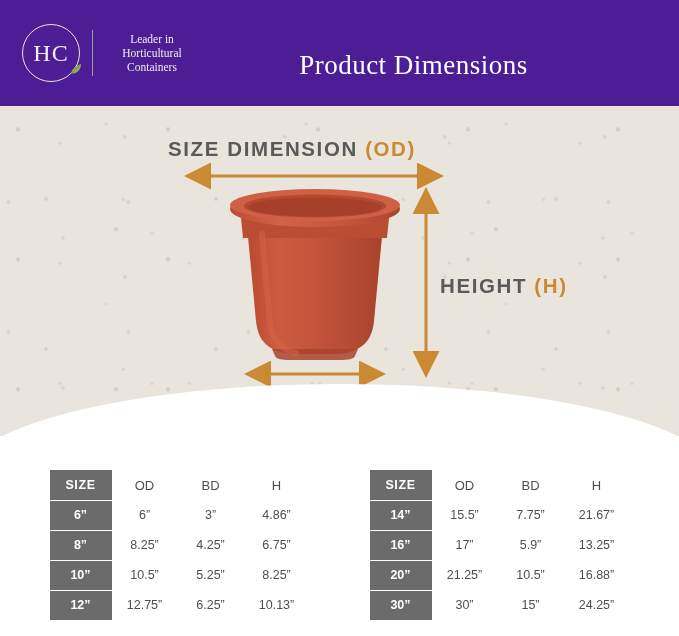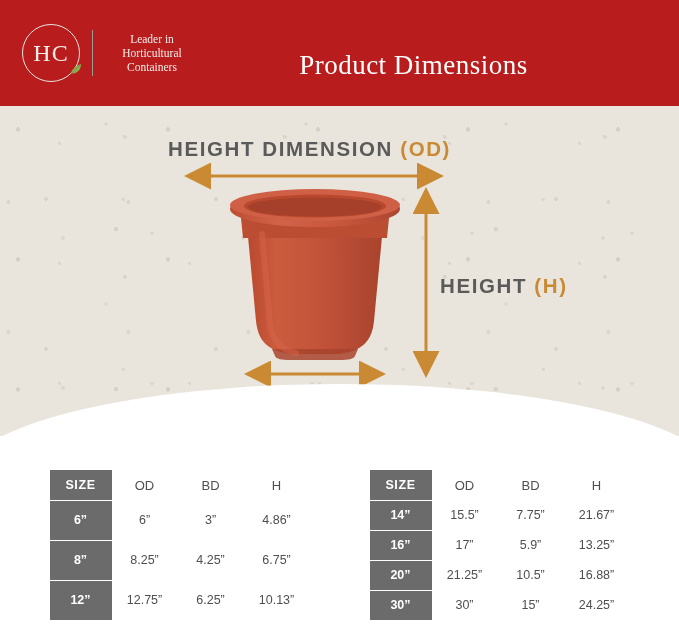--- a/index.html
+++ b/index.html
@@ -15,21 +15,21 @@
     position: relative;
     overflow: hidden;
   }
 
   
   .header {
     position: absolute;
     top: 0; left: 0;
     width: 679px;
     height: 106px;
-    background: #b91c1c;
+    background: #4c1d95;
     display: flex;
     align-items: center;
   }
   .logo-block {
     display: flex;
     align-items: center;
     margin-left: 22px;
   }
   .logo-circle {
     width: 58px;
@@ -253,21 +253,21 @@
     <g>
       <line x1="268" y1="268" x2="362" y2="268" stroke="#c98a33" stroke-width="3" marker-start="url(#arrowL)" marker-end="url(#arrowR)"></line>
     </g>
 
     <g>
       <line x1="426" y1="105" x2="426" y2="248" stroke="#c98a33" stroke-width="3" marker-start="url(#arrowL)" marker-end="url(#arrowR)"></line>
     </g>
   </svg>
 
   <div class="lbl lbl-od">
-    <span>HEIGHT DIMENSION</span>
+    <span>SIZE DIMENSION</span>
     <span class="accent">(OD)</span>
   </div>
 
   <div class="lbl lbl-bd">
     <span>BASE DIMENSION</span>
     <span class="accent">(BD)</span>
   </div>
 
   <div class="lbl lbl-h">
     <span>HEIGHT</span>
@@ -295,20 +295,26 @@
         <td class="val">3”</td>
         <td class="val">4.86”</td>
       </tr>
       <tr>
         <td class="size-cell">8”</td>
         <td class="val">8.25”</td>
         <td class="val">4.25”</td>
         <td class="val">6.75”</td>
       </tr>
       <tr>
+        <td class="size-cell">10”</td>
+        <td class="val">10.5”</td>
+        <td class="val">5.25”</td>
+        <td class="val">8.25”</td>
+      </tr>
+      <tr>
         <td class="size-cell">12”</td>
         <td class="val">12.75”</td>
         <td class="val">6.25”</td>
         <td class="val">10.13”</td>
       </tr>
     </tbody>
   </table>
 
   <table class="dim">
     <thead>

